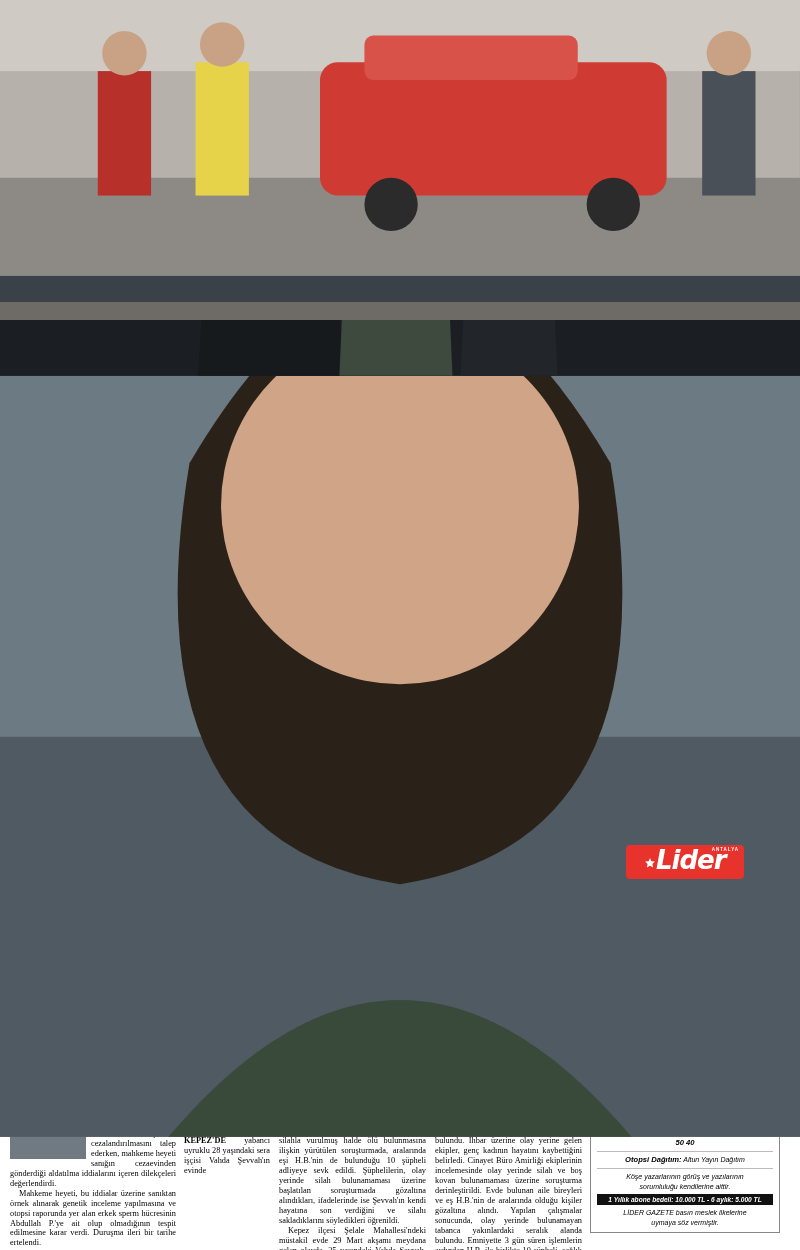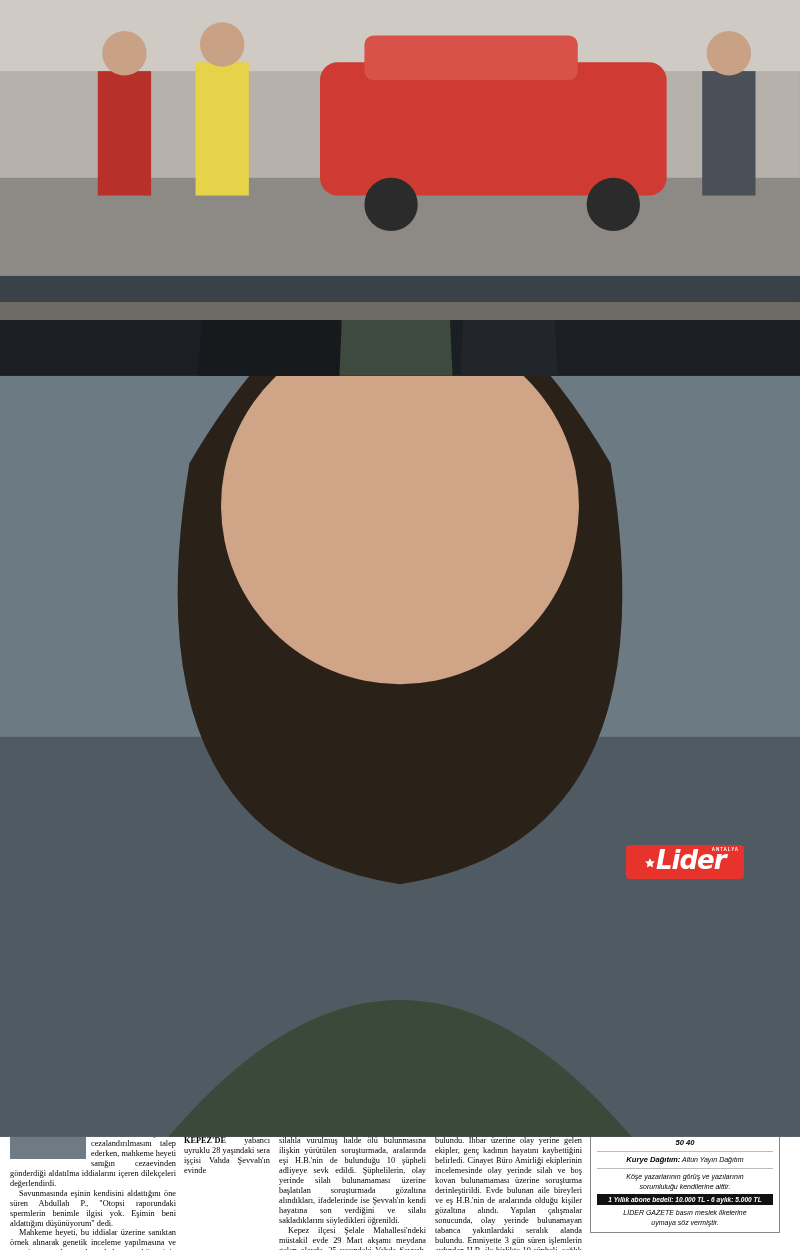--- a/index.html
+++ b/index.html
@@ -466,21 +466,20 @@
             <div class="dna-photo">
               <svg class="sky" viewBox="0 0 76 108" preserveAspectRatio="none">
                 <rect width="76" height="108" fill="#6c7a83"></rect>
                 <rect x="0" y="70" width="76" height="38" fill="#4f5a62"></rect>
                 <path d="M18 44 q20 -34 40 0 q6 36 -20 40 q-26 -4 -20 -40 Z" fill="#2a2119"></path>
                 <circle cx="38" cy="48" r="17" fill="#cfa487"></circle>
                 <path d="M16 108 q22 -26 44 0 Z" fill="#3a4a3a"></path>
               </svg>
             </div>
             <p>Antalya 6'ncı Ağır Ceza Mahkemesi'nde görülen duruşmaya tutuklu sanık Abdullah P. ile taraf avukatları katıldı. Cumhuriyet savcısı önceki celsede sanığın "eşe karşı kasten öldürme" suçundan cezalandırılmasını talep ederken, mahkeme heyeti sanığın cezaevinden gönderdiği aldatılma iddialarını içeren dilekçeleri değerlendirdi.</p>
-            <p>Savunmasında eşinin kendisini aldattığını öne süren Abdullah P., "Otopsi raporundaki spermlerin benimle ilgisi yok. Eşimin beni aldattığını düşünüyorum" dedi.</p>
             <p>Mahkeme heyeti, bu iddialar üzerine sanıktan örnek alınarak genetik inceleme yapılmasına ve otopsi raporunda yer alan erkek sperm hücresinin Abdullah P.'ye ait olup olmadığının tespit edilmesine karar verdi. Duruşma ileri bir tarihe ertelendi.</p>
 
           </div>
         </div>
 
         <div class="sec2-r">
           <div class="mega2">Şüpheli ölümde</div>
           <div class="mega2">10 kişi adliyede</div>
           <div class="kepez-photo">
             <svg class="sky" viewBox="0 0 396 186" preserveAspectRatio="none">
@@ -638,21 +637,21 @@
           <b>UETS: 25878-19309-54249</b>
         </div>
         <div class="cdiv"></div>
         <div class="cctr">
           <div><b>Baskı Yeri:</b><span> İhlas Matbaacılık</span></div>
           <div>Yeniyol Mh. Serik Cd. Havaalanı Yolu üzeri No:38</div>
           <div><b>Altınova / Muratpaşa / ANTALYA</b> &nbsp; <b>Tel: 0 242 340 50 40</b></div>
         </div>
         <div class="cdiv"></div>
         <div class="cctr">
-          <b>Kurye Dağıtım:</b><span> Altun Yayın Dağıtım</span>
+          <b>Otopsi Dağıtım:</b><span> Altun Yayın Dağıtım</span>
         </div>
         <div class="cdiv"></div>
         <div class="cctr">
           <div>Köşe yazarlarının görüş ve yazılarının</div>
           <div>sorumluluğu kendilerine aittir.</div>
         </div>
         <div class="cbar">1 Yıllık abone bedeli: 10.000 TL - 6 aylık: 5.000 TL</div>
         <div class="cctr">
           <div>LİDER GAZETE basın meslek ilkelerine</div>
           <div>uymaya söz vermiştir.</div>

